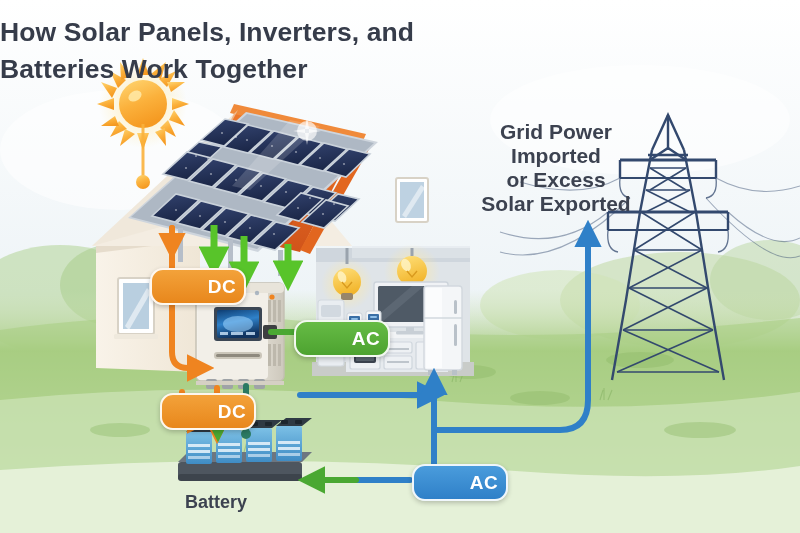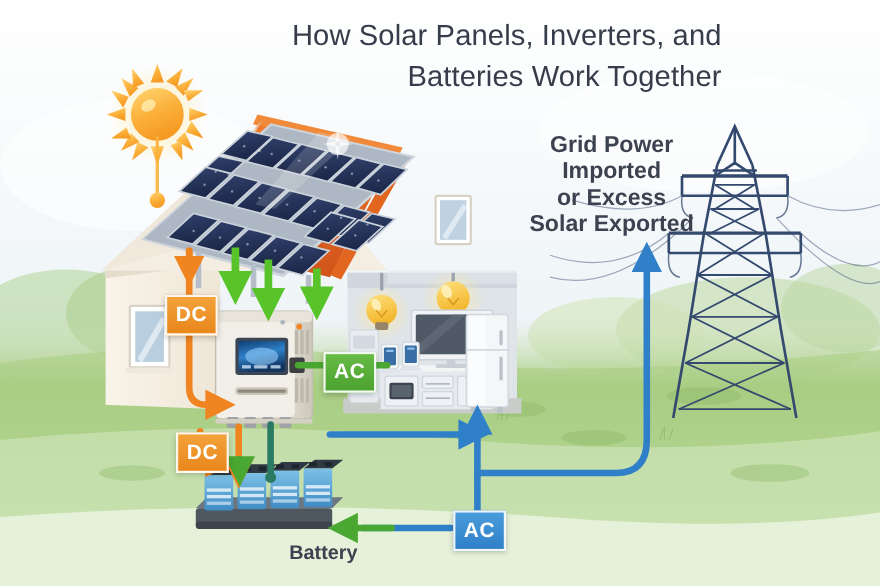--- a/index.html
+++ b/index.html
@@ -6,45 +6,46 @@
   body{
     width:800px;height:533px;overflow:hidden;
     font-family:"Liberation Sans", sans-serif;
     background:#ffffff;
   }
   #stage{position:relative;width:800px;height:533px;overflow:hidden;background:#fdfdfb;}
   #scene{position:absolute;inset:0;}
 
   
   #title{
-    left:0;top:14px;width:656px;text-align:right;
-    font-size:26.5px;line-height:37px;font-weight:400;
+    left:0;top:14px;width:656px;text-align:left;
+    font-size:26.5px;line-height:37px;font-weight:700;
     color:#363c4a;letter-spacing:.1px;
     white-space:pre-line;
     position:absolute;
   }
 
   
   #gridcap{
     left:476px;top:120px;width:160px;text-align:center;
     font-size:21px;line-height:24px;font-weight:600;color:#3c4250;
     white-space:pre-line;position:absolute;
   }
   
   #batcap{
-    left:185px;top:492px;width:140px;text-align:right;
+    left:185px;top:492px;width:140px;text-align:left;
     font-size:18px;font-weight:600;color:#3c4250;position:absolute;
   }
 
   
   .badge{
     position:absolute;display:flex;align-items:center;justify-content:center;
-    border-radius:0;color:#fff;font-weight:700;letter-spacing:.6px;
+    border-radius:13px;color:#fff;font-weight:700;letter-spacing:.6px;
     border:2.5px solid rgba(255,255,255,.92);
     box-shadow:0 2px 5px rgba(0,0,0,.22);
+    padding-left:48px;
   }
   .badge-dc1{left:150px;top:268px;width:44px;height:33px;font-size:19px;
     background:linear-gradient(180deg,#f3a23a,#e8871c);}
   .badge-dc2{left:160px;top:393px;width:44px;height:33px;font-size:19px;
     background:linear-gradient(180deg,#f3a23a,#e8871c);}
   .badge-ac-green{left:294px;top:320px;width:44px;height:33px;font-size:19px;
     background:linear-gradient(180deg,#66bb45,#4da330);}
   .badge-ac-blue{left:412px;top:464px;width:44px;height:33px;font-size:19px;
     background:linear-gradient(180deg,#4a9cdc,#2f80c8);}
 </style>

